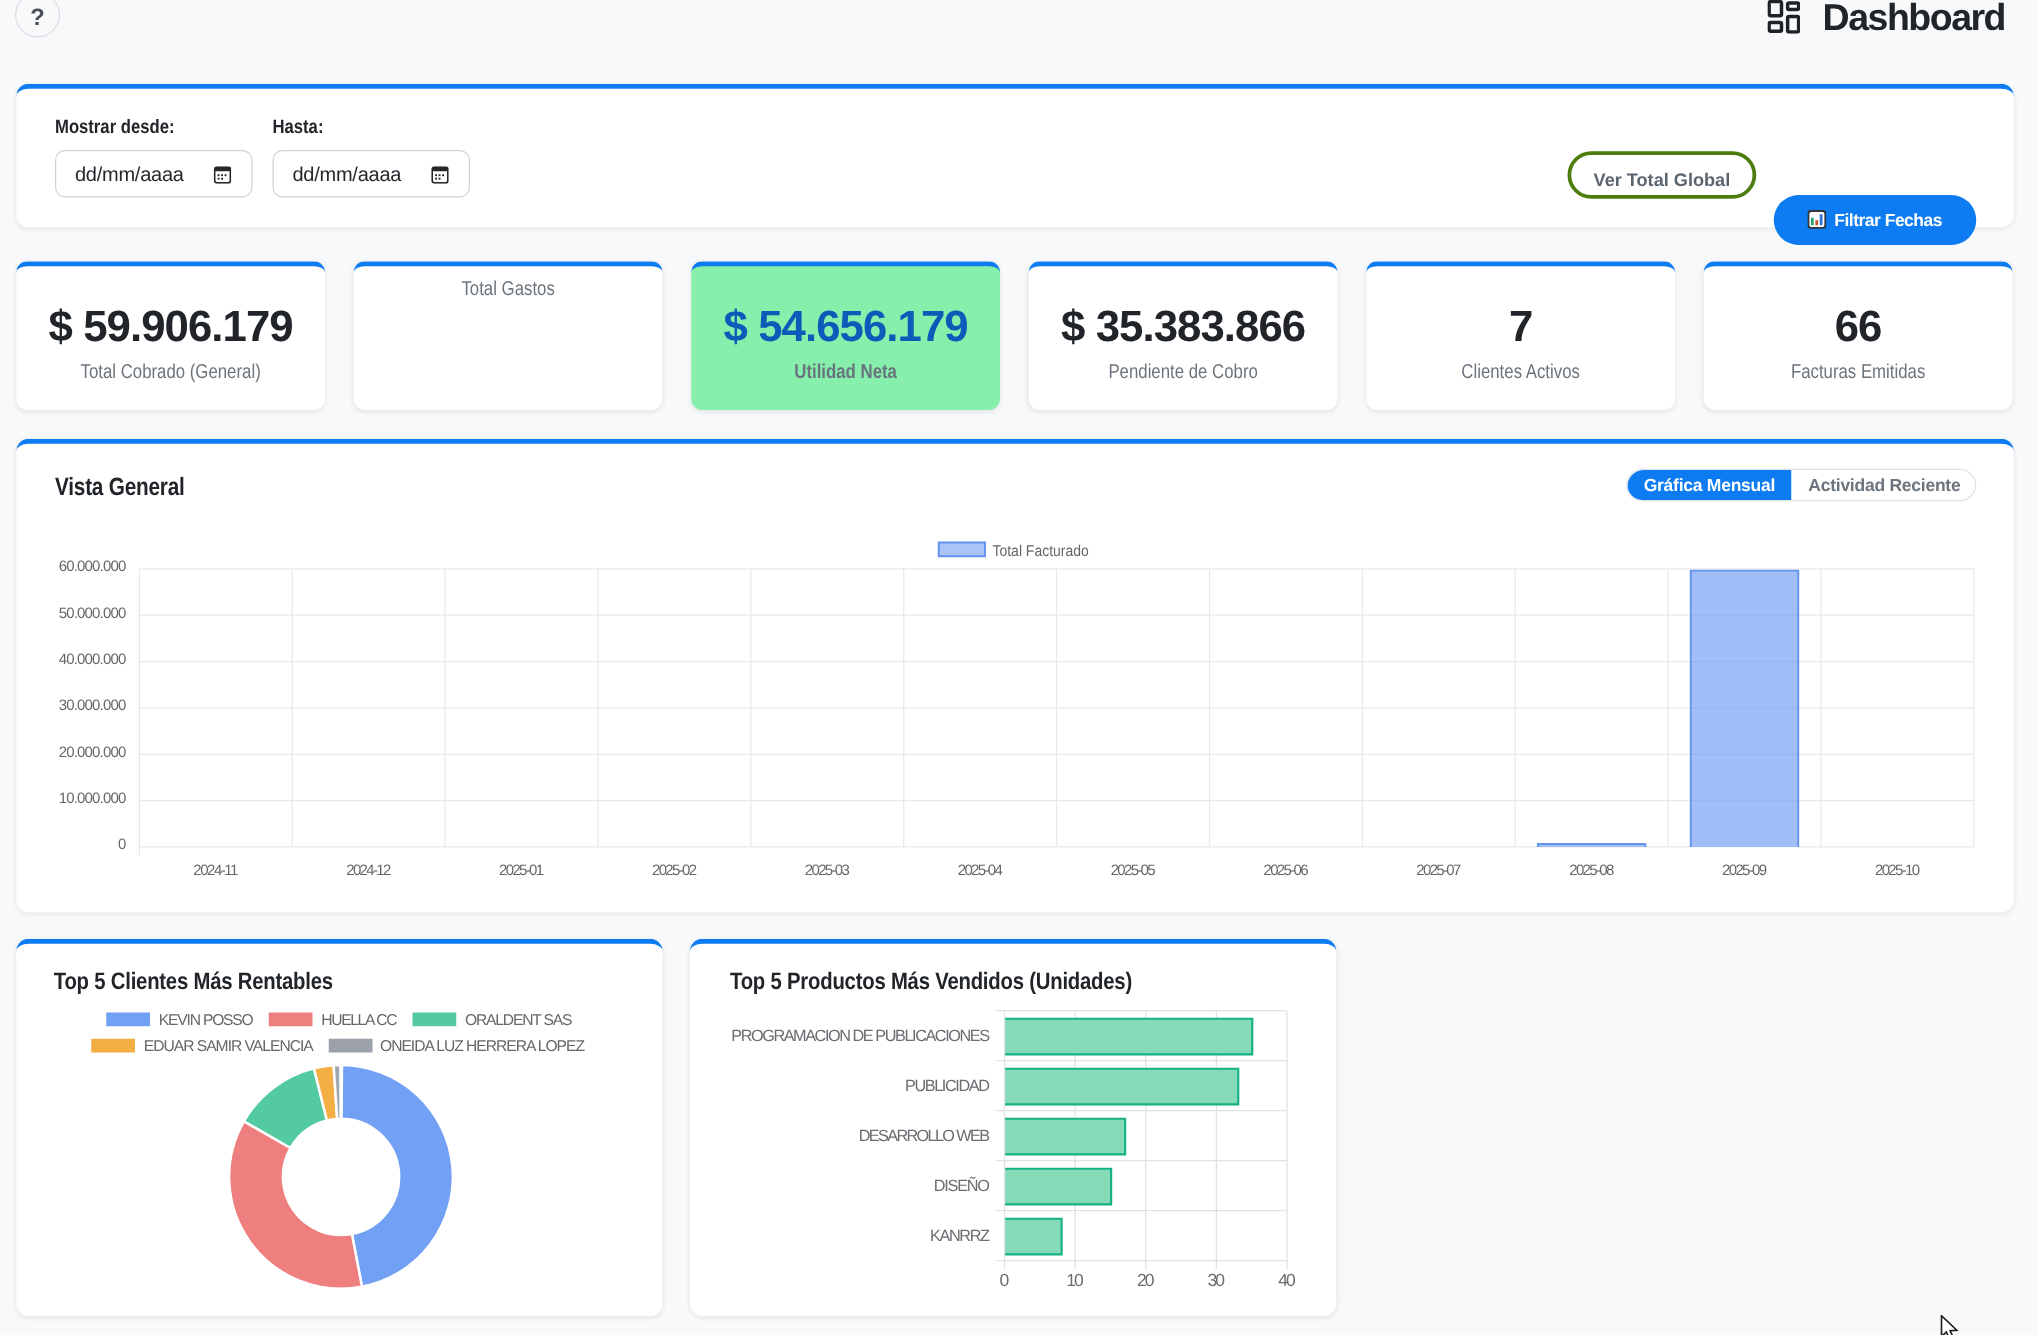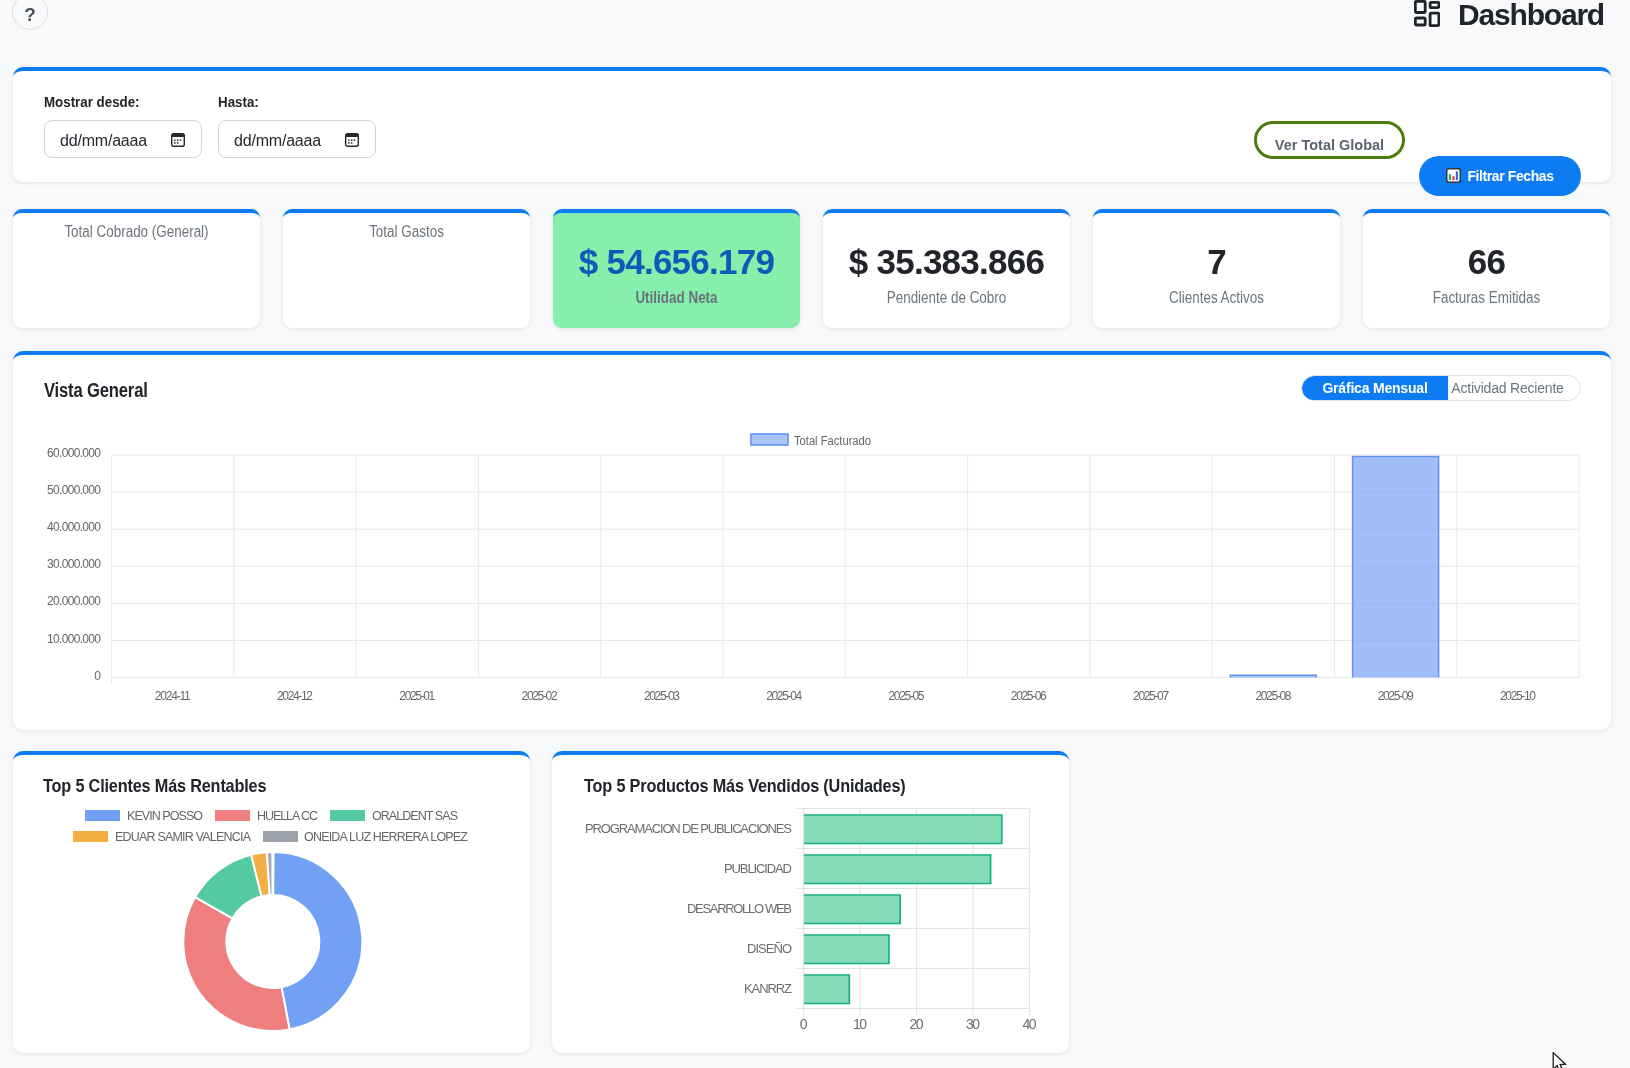--- a/index.html
+++ b/index.html
@@ -73,20 +73,21 @@
   background:#0d7cf2;color:#fff;text-align:center;font-size:14px;font-weight:bold;
   letter-spacing:-0.4px;line-height:40px;margin-top:35px;">
   <svg style="vertical-align:-2px;margin-right:6px;" width="15" height="15" viewBox="0 0 15 15">
     <rect x="0.7" y="0.7" width="13.6" height="13.6" rx="2.2" fill="#fff" stroke="#33373b" stroke-width="1.6"></rect>
     <rect x="2.8" y="6.2" width="2.2" height="6" fill="#27a770"></rect>
     <rect x="6.3" y="8.2" width="2.2" height="4" fill="#c1502e"></rect>
     <rect x="9.8" y="3.4" width="2.2" height="8.8" fill="#2f6fd6"></rect>
   </svg>Filtrar Fechas</div>
 
 <div class="card" style="left:13px;">
+  <div class="num">$ 59.906.179</div>
     <div class="lbl">Total Cobrado (General)</div>
   </div>
 <div class="card" style="left:283px;">
     <div class="lbl">Total Gastos</div>
   </div>
 <div class="card" style="left:553px;background:#86efac;">
   <div class="num" style="color:#0b5cb8;">$ 54.656.179</div>
   <div class="lbl" style="color:#68737e;font-weight:bold;">Utilidad Neta</div>
   </div>
 <div class="card" style="left:823px;">
@@ -100,24 +101,24 @@
 <div class="card" style="left:1363px;">
   <div class="num">66</div>
     <div class="lbl">Facturas Emitidas</div>
   </div>
 
 <div class="panel" style="left:13px;top:350.5px;width:1598px;height:379.5px;"></div>
 <div class="abs" style="left:44px;top:379px;font-size:20px;font-weight:bold;color:#212529;letter-spacing:-0.2px;transform:scaleX(.83);transform-origin:left;">Vista General</div>
 
 <div class="abs" style="left:1301px;top:374.5px;width:280px;height:26px;border-radius:13px;
   border:1px solid #dee2e6;background:#fff;overflow:hidden;">
-  <div style="position:absolute;left:0;top:0;width:146px;height:26px;background:#0d7cf2;color:#fff;
+  <div style="position:absolute;left:0;top:0;width:131px;height:26px;background:#0d7cf2;color:#fff;
     font-size:14px;font-weight:bold;letter-spacing:-0.2px;text-align:center;line-height:25px;border-radius:13px 0 0 13px;">Gráfica Mensual</div>
   <div style="position:absolute;left:131px;top:0;width:149px;height:26px;color:#6c757d;
-    font-size:14px;font-weight:normal;letter-spacing:-0.2px;text-align:center;line-height:25px;">Actividad Reciente</div>
+    font-size:14px;font-weight:bold;letter-spacing:-0.2px;text-align:center;line-height:25px;">Actividad Reciente</div>
 </div>
 
 <svg class="abs" style="left:13px;top:349px;" width="1598" height="381" viewBox="0 0 1598 381" font-family="Liberation Sans, sans-serif">
 
   <rect x="738" y="85" width="37" height="11" fill="#abc4f7" stroke="#6493ef" stroke-width="1.6"></rect>
   <text x="781" y="95.5" font-size="12.5" fill="#666" textLength="77" lengthAdjust="spacingAndGlyphs">Total Facturado</text>
 
   <g stroke="#e9e9e9" stroke-width="1">
     <line x1="98.5" y1="106" x2="98.5" y2="328.5"></line>
     <line x1="220.8" y1="106" x2="220.8" y2="328.5"></line>

